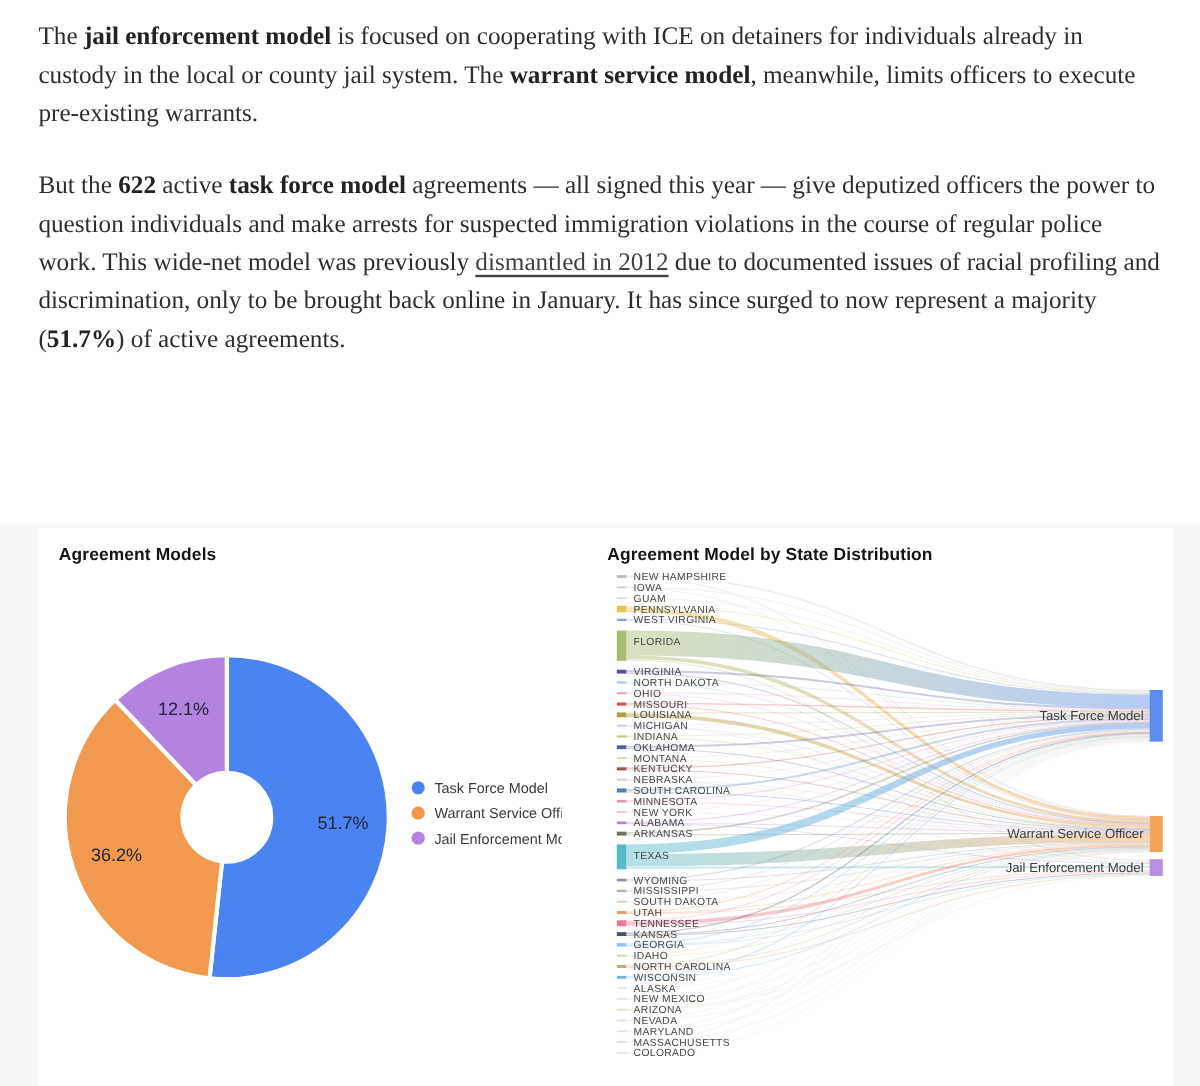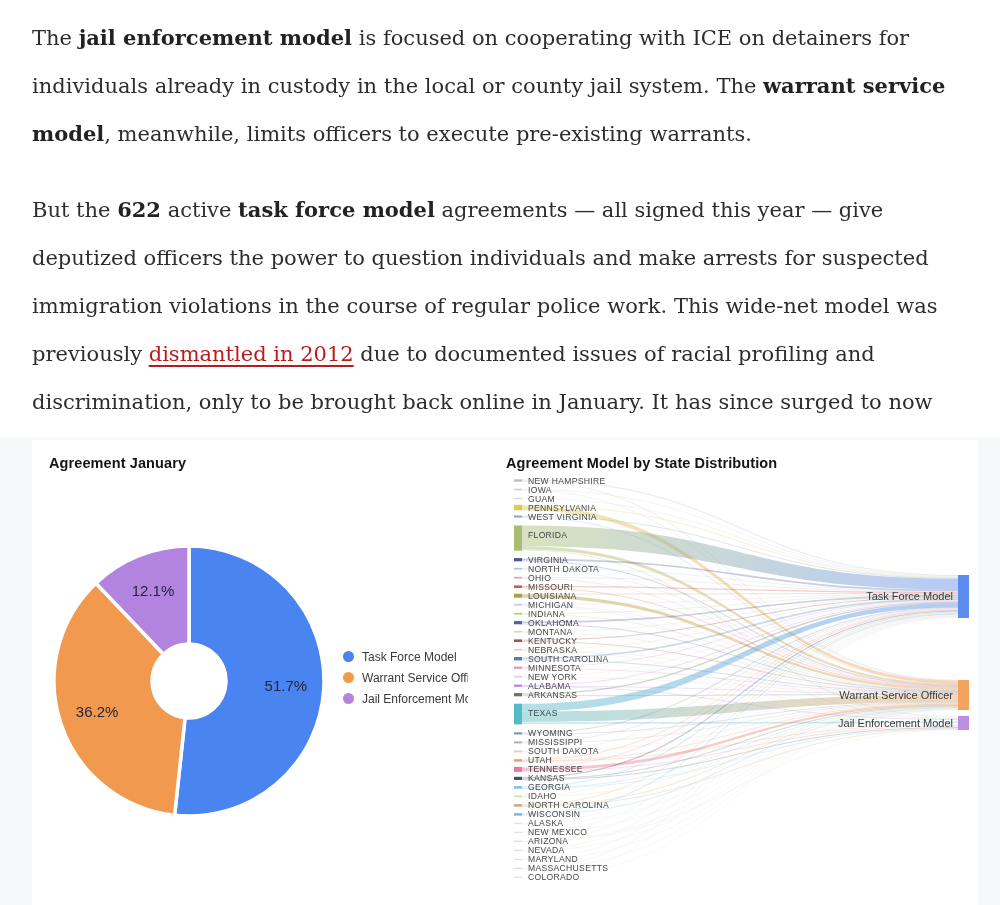--- a/index.html
+++ b/index.html
@@ -3,25 +3,25 @@
 <meta charset="utf-8">
 <style>
   html,body{margin:0;padding:0;}
   body{
     width:1000px;height:905px;overflow:hidden;background:#ffffff;
     font-family:"DejaVu Serif","Liberation Serif",serif;
   }
   
   .article{
     box-sizing:border-box;height:437px;padding:14px 30px 0 32px;overflow:hidden;
-    color:#2d2d2d;font-size:21px;line-height:48px;
+    color:#2d2d2d;font-size:21px;line-height:32px;font-family:Liberation Serif, serif;
   }
   .article p{margin:0 0 28px 0;}
   .b{font-weight:700;color:#222;}
-  .lnk{color:#b91c1c;text-decoration:underline;text-underline-offset:4px;cursor:pointer;}
+  .lnk{color:#404040;text-decoration:underline;text-underline-offset:4px;cursor:pointer;}
   
   .charts-section{
     box-sizing:border-box;background:#f7f8f9;height:468px;
     padding:3px 22px 0 32px;
   }
   .card{
     background:#ffffff;width:946px;height:480px;display:flex;position:relative;
     font-family:"Liberation Sans","DejaVu Sans",sans-serif;
   }
   .panel{position:relative;height:470px;overflow:hidden;}
@@ -46,21 +46,21 @@
 <body>
 
 <div class="article">
   <p><span>The </span><span class="b">jail enforcement model</span><span> is focused on cooperating with ICE on detainers for individuals already in custody in the local or county jail system. The </span><span class="b">warrant service model</span><span>, meanwhile, limits officers to execute pre-existing warrants.</span></p>
   <p><span>But the </span><span class="b">622</span><span> active </span><span class="b">task force model</span><span> agreements — all signed this year — give deputized officers the power to question individuals and make arrests for suspected immigration violations in the course of regular police work. This wide-net model was previously </span><span class="lnk">dismantled in 2012</span><span> due to documented issues of racial profiling and discrimination, only to be brought back online in January. It has since surged to now represent a majority (</span><span class="b">51.7%</span><span>) of active agreements.</span></p>
 </div>
 
 <div class="charts-section">
   <div class="card">
     <div class="panel panel-pie">
-      <h3 class="chart-title">Agreement January</h3>
+      <h3 class="chart-title">Agreement Models</h3>
       <svg id="pie-svg" class="chart-svg" width="436" height="470" viewBox="0 0 436 470">
           <path d="M 157 106 A 135 135 0 1 1 142.60749417283992 375.23060670359484 L 153.05538729181538 277.789129244689 A 37 37 0 1 0 157 204 Z" fill="#4a84f0" stroke="#ffffff" stroke-width="3.5" stroke-linejoin="round"></path>
           <text x="253.86169556859244" y="251.17802390659975" text-anchor="middle" font-size="15" fill="#22263a" font-family="Liberation Sans, sans-serif">51.7%</text>
           <path d="M 142.60749417283992 375.23060670359484 A 135 135 0 0 1 63.96963586770805 143.17182742474864 L 131.50278908966814 214.18783418307925 A 37 37 0 0 0 153.05538729181538 277.789129244689 Z" fill="#f0994f" stroke="#ffffff" stroke-width="3.5" stroke-linejoin="round"></path>
           <text x="65.13146441550981" y="277.13153015129933" text-anchor="middle" font-size="15" fill="#22263a" font-family="Liberation Sans, sans-serif">36.2%</text>
           <path d="M 63.96963586770805 143.17182742474864 A 135 135 0 0 1 157.0000000000002 106 L 157.00000000000006 204 A 37 37 0 0 0 131.50278908966814 214.18783418307925 Z" fill="#b383e0" stroke="#ffffff" stroke-width="3.5" stroke-linejoin="round"></path>
           <text x="121.00876010700608" y="155.9243059923213" text-anchor="middle" font-size="15" fill="#22263a" font-family="Liberation Sans, sans-serif">12.1%</text>
         </svg>
       <div class="legend" id="pie-legend">
           <div class="legend-row">

